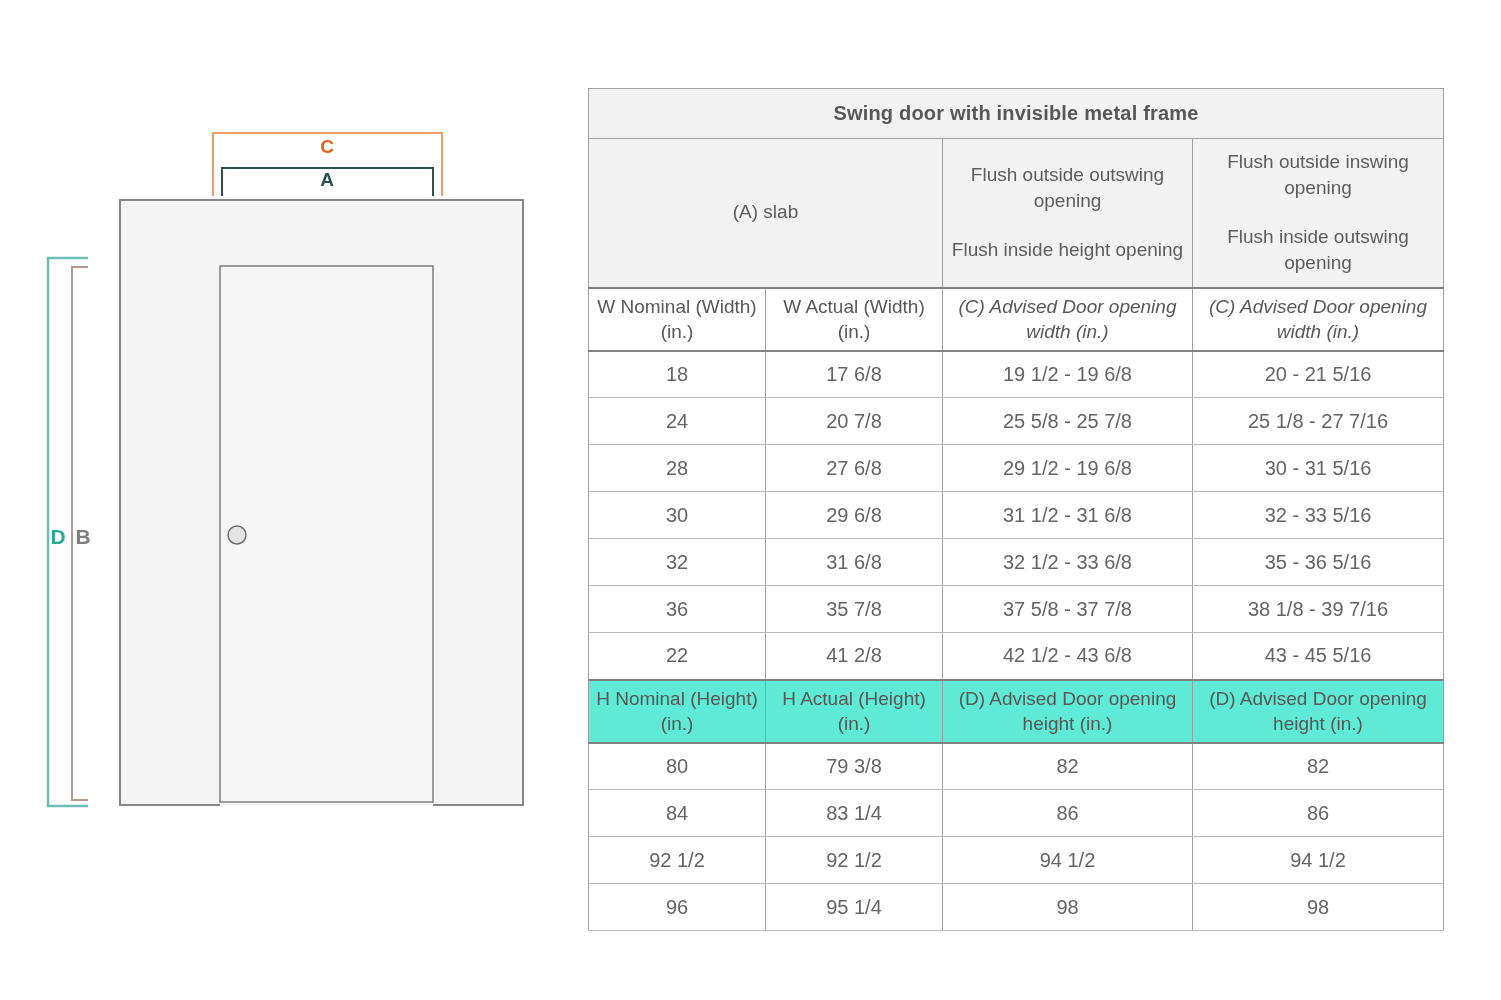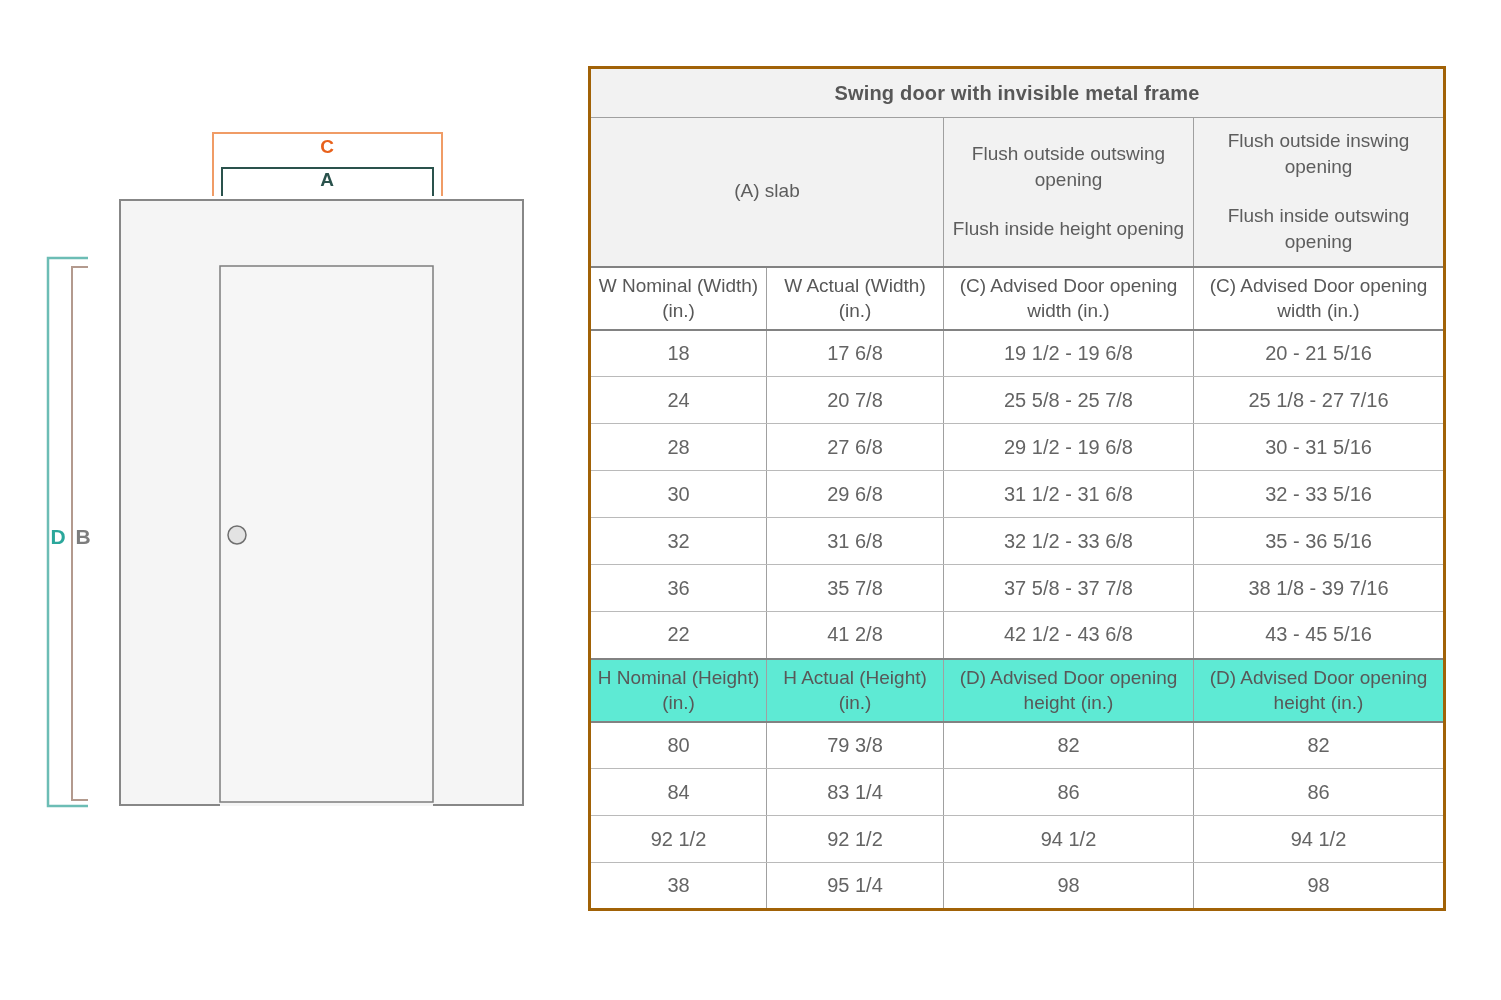--- a/index.html
+++ b/index.html
@@ -8,23 +8,23 @@
     width:1501px; height:1000px; position:relative; overflow:hidden;
     font-family:"Liberation Sans", sans-serif;
   }
 
   
   .diagram-wrap { position:absolute; left:0; top:0; width:588px; height:1000px; }
   .dim-letter { font-family:"Liberation Sans", sans-serif; font-weight:bold; }
 
   
   table.spec-table {
-    position:absolute; left:588px; top:66px; width:855px;
+    position:absolute; left:588px; top:88px; width:855px;
     border-collapse:collapse; table-layout:fixed;
-    border:3px solid #a16207;
+    border:1px solid #a16207;
   }
   .spec-table td {
     border:1px solid #a0a0a0;
     text-align:center; vertical-align:middle;
     color:#646464; font-size:20px;
   }
   tr.row-title td {
     height:50px; background:#f2f2f2;
     font-size:20px; font-weight:bold; color:#575757;
     letter-spacing:.2px;
@@ -34,21 +34,21 @@
     font-size:19px; color:#5d5d5d; line-height:1.4;
   }
   .slab-cell { font-size:20px; color:#2a5650; }
   .flush-line2 { margin-top:22px; }
   tr.row-whead td, tr.row-hhead td {
     height:63px; font-size:19px; line-height:1.32; color:#585858; font-weight:500;
     border-top:2px solid #828282; border-bottom:2px solid #828282;
     padding:0 0;
   }
   tr.row-hhead td { background:#5eead4; }
-  .accent-orange { color:#e8611b; }
+  .accent-orange { color:#e8611b;font-style:italic; }
   .accent-teal   { color:#2aa197; }
   tr.data-row td {
     height:47px; background:#ffffff;
     border-top:1px solid #bababa; border-bottom:1px solid #bababa;
   }
 </style>
 </head>
 <body>
 
 <div class="diagram-wrap">
@@ -170,19 +170,19 @@
     <td>86</td>
     <td>86</td>
   </tr>
   <tr class="data-row">
     <td>92 1/2</td>
     <td>92 1/2</td>
     <td>94 1/2</td>
     <td>94 1/2</td>
   </tr>
   <tr class="data-row">
-    <td>38</td>
+    <td>96</td>
     <td>95 1/4</td>
     <td>98</td>
     <td>98</td>
   </tr>
 </tbody>
   </table>
 
 </body></html>

